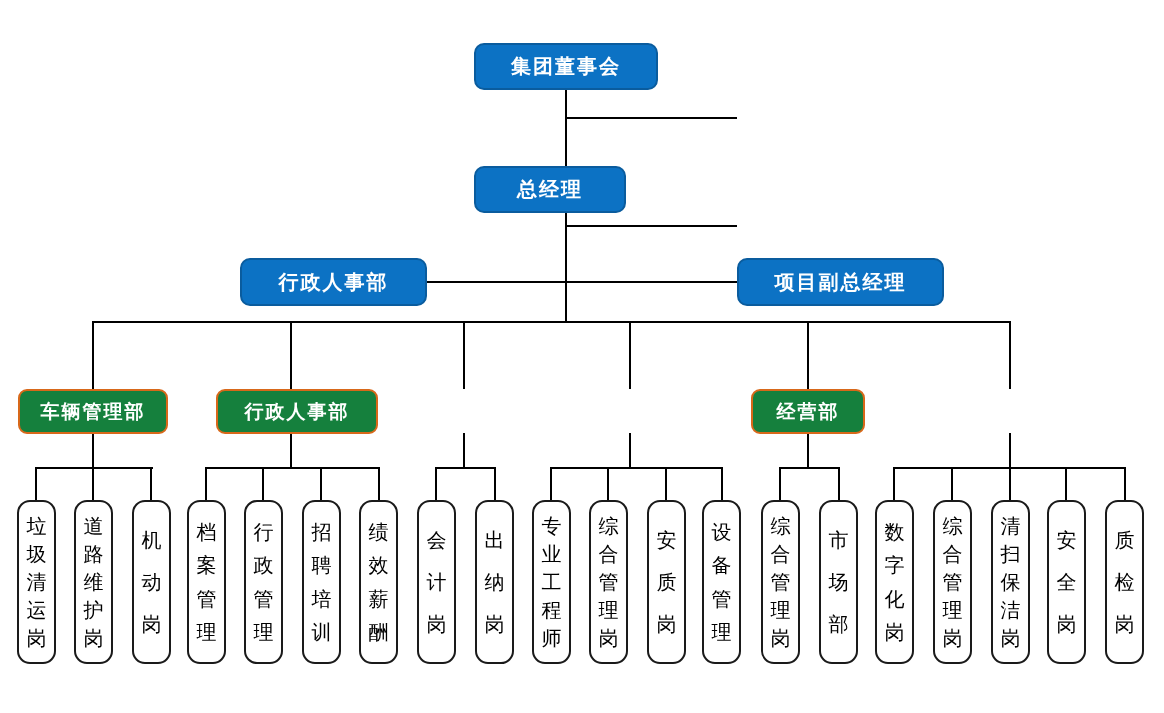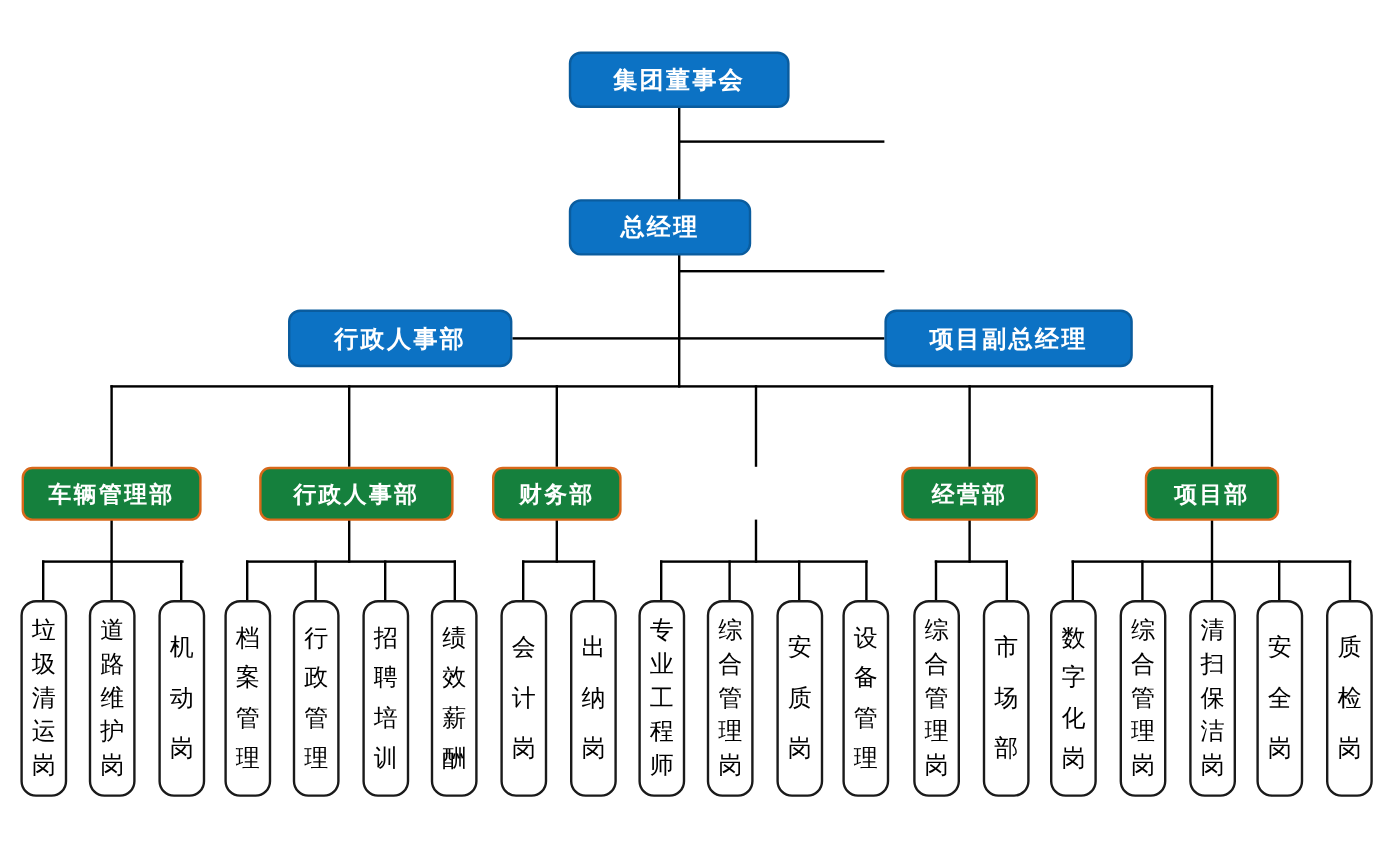--- a/index.html
+++ b/index.html
@@ -119,23 +119,21 @@
   <div class="ln v" style="left:1065px;top:467px;height:33px;"></div>
   <div class="ln v" style="left:1124px;top:467px;height:33px;"></div>
 
   <div class="blue" style="left:474px;top:43px;width:184px;height:47px;">集团董事会</div>
   <div class="blue" style="left:474px;top:166px;width:152px;height:47px;">总经理</div>
   <div class="blue" style="left:240px;top:258px;width:187px;height:48px;">行政人事部</div>
   <div class="blue" style="left:737px;top:258px;width:207px;height:48px;">项目副总经理</div>
 
   <div class="dept" style="left:18px;width:150px;">车辆管理部</div>
   <div class="dept" style="left:216px;width:162px;text-align:right;">行政人事部</div>
-  <div class="dept" style="left:410px;width:108px;">财务部</div>
   <div class="dept" style="left:751px;width:114px;text-align:right;">经营部</div>
-  <div class="dept" style="left:954px;width:112px;">项目部</div>
 
   <div class="leaf" style="left:17px;">
       <span>垃</span>
       <span>圾</span>
       <span>清</span>
       <span>运</span>
       <span>岗</span>
     </div>
   <div class="leaf" style="left:74px;">
       <span>道</span>

